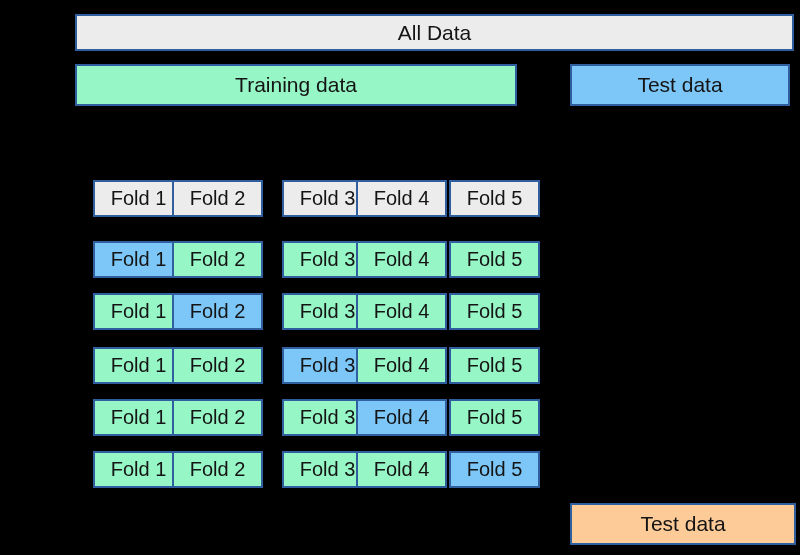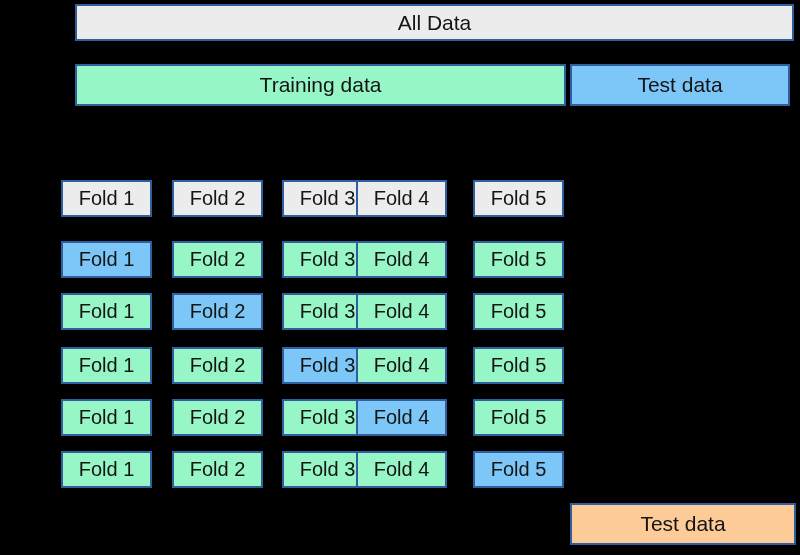--- a/index.html
+++ b/index.html
@@ -18,30 +18,30 @@
     position:absolute;
     box-sizing:border-box;
     border:2px solid var(--border,#2f5fa0);
     display:flex;align-items:center;justify-content:center;
     color:var(--text,#141414);
     white-space:nowrap;
   }
   .bar{font-size:21px;}
   .cell{font-size:20px;width:91px;height:37px;}
 
-  .all-data{left:75px;top:4px;width:719px;height:37px;background:var(--neutral_fill,#ececec);}
-  .training-bar{left:75px;top:64px;width:491px;height:42px;background:var(--train_fill,#96f6c6);}
+  .all-data{left:75px;top:14px;width:719px;height:37px;background:var(--neutral_fill,#ececec);}
+  .training-bar{left:75px;top:64px;width:442px;height:42px;background:var(--train_fill,#96f6c6);}
   .testdata-bar{left:570px;top:64px;width:220px;height:42px;background:var(--test_fill,#7cc7f7);}
   .final-test{left:570px;top:503px;width:226px;height:42px;background:var(--holdout_fill,#fccb98);}
 
   .grey{background:var(--neutral_fill,#ececec);}
   .train{background:var(--train_fill,#96f6c6);}
   .test{background:var(--test_fill,#7cc7f7);}
 
-  .c0{left:61px}.c1{left:172px}.c2{left:282px}.c3{left:356px}.c4{left:473px}
+  .c0{left:93px}.c1{left:172px}.c2{left:282px}.c3{left:356px}.c4{left:449px}
   .rh{top:180px}.r0{top:241px}.r1{top:293px}.r2{top:347px}.r3{top:399px}.r4{top:451px}
 </style>
 </head>
 <body>
 
 <div class="canvas">
 
   <div class="bar all-data">All Data</div>
 
   <div class="bar training-bar">Training data</div>

